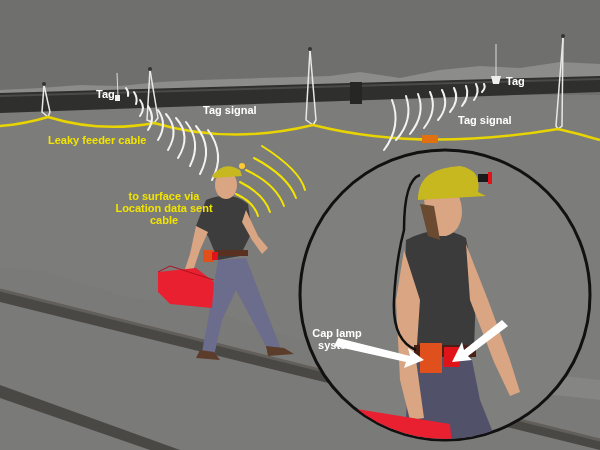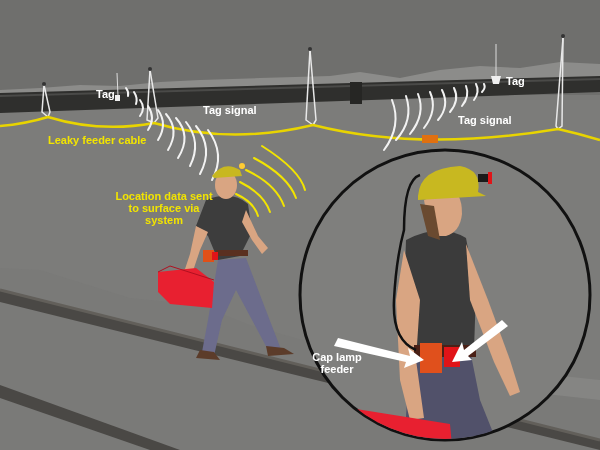--- a/index.html
+++ b/index.html
@@ -142,23 +142,23 @@
     <path d="M502 320 L464 350 L462 342 L452 362 L472 360 L468 356 L508 326 Z" fill="#ffffff"></path>
   </svg>
 
   <div class="label white" style="left:96px;top:88px;">Tag</div>
   <div class="label white" style="left:506px;top:75px;">Tag</div>
   <div class="label white" style="left:203px;top:104px;">Tag signal</div>
   <div class="label white" style="left:458px;top:114px;">Tag signal</div>
   <div class="label yellow" style="left:48px;top:134px;">Leaky feeder cable</div>
 
   <div class="label yellow center" style="left:104px;top:190px;width:120px;">
+    <div>to surface via</div>
     <div>Location data sent</div>
-    <div>to surface via</div>
-    <div>system</div>
+    <div>cable</div>
   </div>
 
-  <div class="label white center" style="left:302px;top:327px;width:70px;margin-top:24px;">
+  <div class="label white center" style="left:302px;top:327px;width:70px;">
     <div>Cap lamp</div>
-    <div>feeder</div>
+    <div>system</div>
   </div>
 
 </div>
 
 </body></html>

